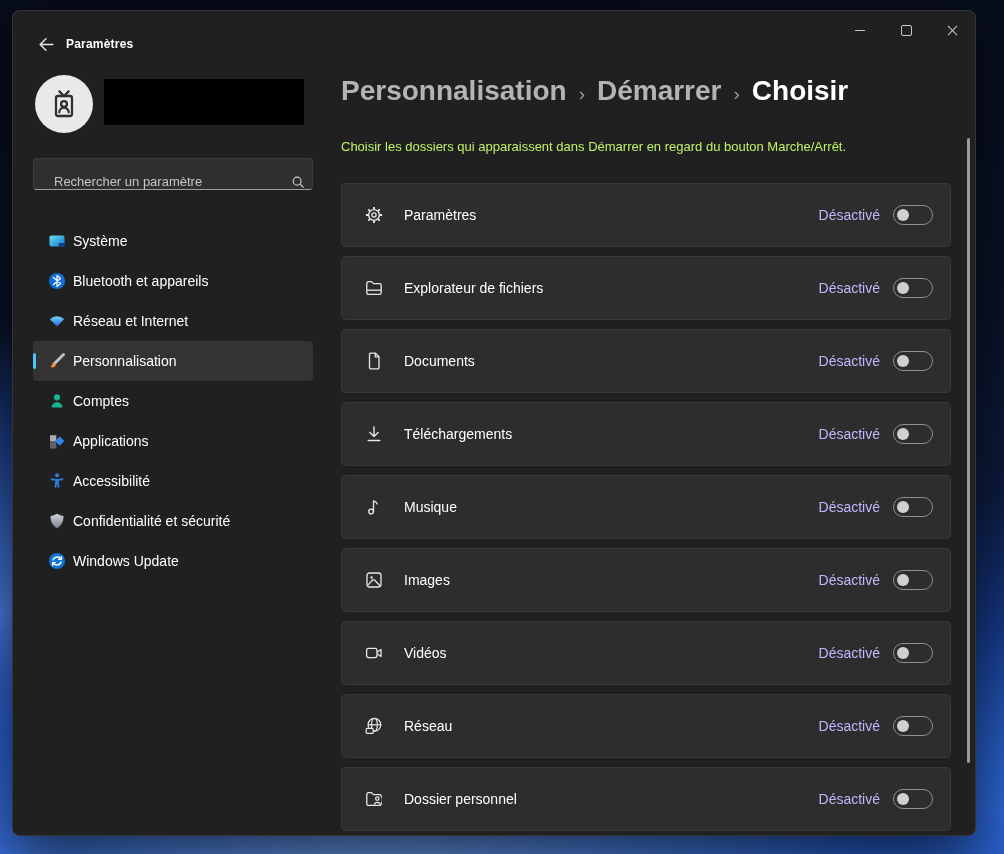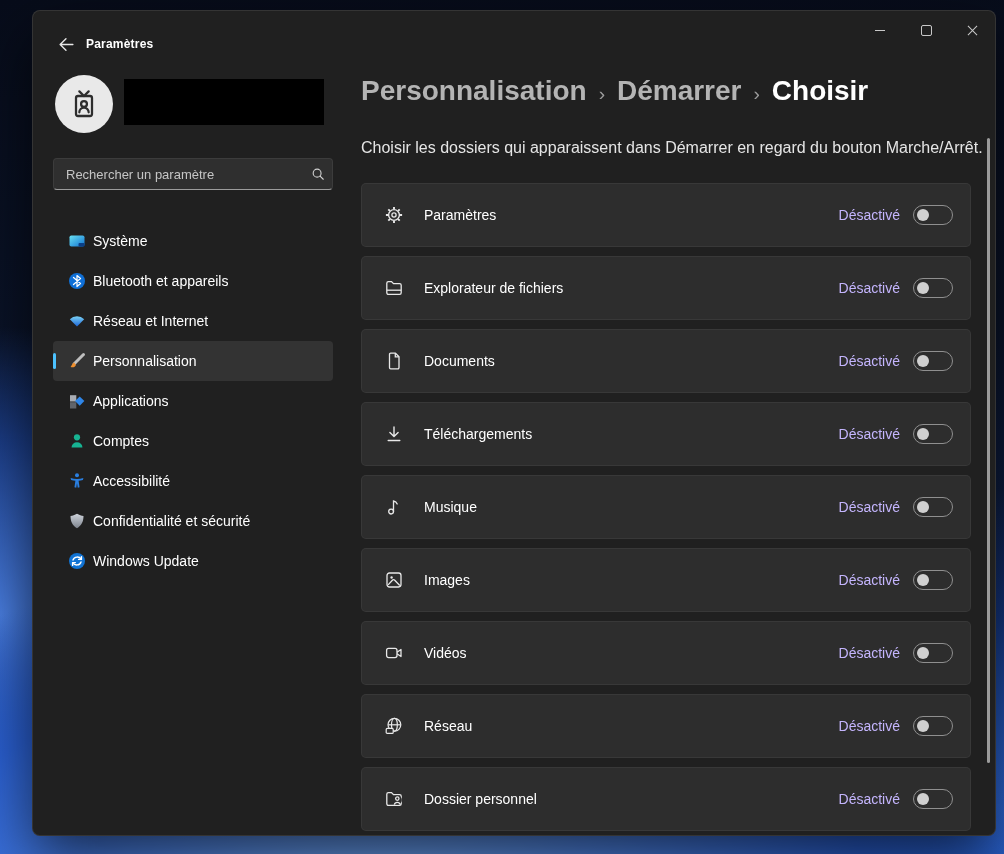--- a/index.html
+++ b/index.html
@@ -12,61 +12,61 @@
   .desktop{
     position:absolute;inset:0;
     background:
       radial-gradient(90% 55% at 38% 108%, #7fb4f5 0%, #4f86e8 28%, #2a5fd0 55%, rgba(20,60,160,0) 78%),
       radial-gradient(40% 45% at 0% 72%, #4a7fe2 0%, rgba(40,90,200,.55) 45%, rgba(10,26,64,0) 75%),
       radial-gradient(60% 50% at 100% 95%, #2e6ad8 0%, rgba(25,70,170,.5) 45%, rgba(8,18,44,0) 75%),
       linear-gradient(178deg, #070c1a 0%, #0a1328 40%, #0e2048 68%, #16459c 100%);
   }
   
   .window{
-    position:absolute;left:32px;top:10px;width:964px;height:826px;
+    position:absolute;left:12px;top:10px;width:964px;height:826px;
     background:#202020;border:1px solid rgba(255,255,255,.09);
     border-radius:8px;box-shadow:0 25px 60px rgba(0,0,0,.65);
     box-sizing:border-box;overflow:hidden;
   }
   
   .back-btn{position:absolute;left:18px;top:22px;width:30px;height:22px;display:flex;align-items:center;justify-content:center;cursor:pointer;}
   .app-title{position:absolute;left:53px;top:26px;font-size:12px;font-weight:700;color:#fff;letter-spacing:.2px;}
   .win-controls{position:absolute;right:0;top:0;display:flex;}
   .win-btn{width:46px;height:38px;display:flex;align-items:center;justify-content:center;}
   .glyph-min{width:10px;height:1px;background:#c8c8c8;}
   .glyph-max{width:9px;height:9px;border:1px solid #c8c8c8;border-radius:2px;}
   
   .user-area{position:absolute;left:22px;top:64px;width:280px;height:58px;}
   .avatar{position:absolute;left:0;top:0;width:58px;height:58px;border-radius:50%;background:#e9e9e9;display:flex;align-items:center;justify-content:center;}
   .redaction{position:absolute;left:69px;top:4px;width:200px;height:46px;background:#000;}
   
   .search-box{
     position:absolute;left:20px;top:147px;width:280px;height:32px;box-sizing:border-box;
     background:#2f2f2f;border:1px solid #3c3c3c;border-bottom:1px solid #9c9c9c;border-radius:4px;
-    display:flex;align-items:center;
+    display:flex;align-items:flex-end;padding-left:8px;
   }
   .search-box input{
     flex:1;background:transparent;border:none;outline:none;color:#e8e8e8;
     font-size:13px;padding:0 0 0 12px;font-family:"Liberation Sans",sans-serif;
   }
   .search-box input::placeholder{color:#c5c5c5;opacity:1;}
   .search-glyph{width:28px;display:flex;justify-content:center;align-items:center;}
   
   .nav{position:absolute;left:20px;top:210px;width:280px;}
   .nav-item{position:relative;height:40px;border-radius:4px;display:flex;align-items:center;cursor:pointer;}
   .nav-item.selected{background:#333333;}
   .sel-bar{position:absolute;left:0;top:12px;width:3px;height:16px;border-radius:2px;background:#4cc2ff;}
   .nav-icon{width:20px;height:20px;margin-left:14px;display:flex;align-items:center;justify-content:center;}
   .nav-label{margin-left:6px;font-size:14px;color:#fff;}
   
   .breadcrumb{position:absolute;left:328px;top:64px;display:flex;align-items:baseline;white-space:nowrap;}
   .crumb{font-size:28px;font-weight:700;color:#b4b4b4;cursor:pointer;}
   .crumb.current{color:#ffffff;cursor:default;}
   .crumb-sep{font-size:19px;color:#9d9d9d;margin:0 12px;font-weight:400;}
-  .page-desc{position:absolute;left:328px;top:128px;font-size:16px;color:#e5e5e5;}
+  .page-desc{position:absolute;left:328px;top:128px;font-size:13px;color:#bef264;}
   .rows{position:absolute;left:328px;top:172px;width:610px;}
   .row{
     height:64px;margin-bottom:9px;box-sizing:border-box;
     background:#2d2d2d;border:1px solid rgba(255,255,255,.055);border-radius:5px;
     display:flex;align-items:center;padding:0 17px 0 21px;
   }
   .row-icon{width:22px;height:20px;display:flex;align-items:center;justify-content:center;}
   .row-label{margin-left:19px;font-size:14px;color:#fff;}
   .row-spacer{flex:1;}
   .row-status{font-size:14px;color:#c4b5fd;margin-right:13px;}
@@ -177,37 +177,37 @@
         <svg width="18" height="18" viewBox="0 0 18 18">
             <path d="M15.5 2.5 L7.5 10.5 L6 12" stroke="#bfbfbf" stroke-width="3" stroke-linecap="round" fill="none"></path>
             <path d="M6.2 10.6 C4.3 11.3 4.1 13.4 2.6 14.9 C4.8 15.8 7.2 15.1 7.9 12.9 Z" fill="#ef8f2e"></path>
           </svg>
       </span>
       <span class="nav-label">Personnalisation</span>
     </div>
 
     <div class="nav-item">
       <span class="nav-icon">
+        <svg width="18" height="18" viewBox="0 0 18 18" fill="#17b392">
+            <circle cx="9" cy="5.3" r="3.1"></circle>
+            <path d="M3.6 15.6 v-0.4 a5.4 5 0 0 1 10.8 0 v0.4 Z"></path>
+          </svg>
+      </span>
+      <span class="nav-label">Comptes</span>
+    </div>
+
+    <div class="nav-item">
+      <span class="nav-icon">
         <svg width="18" height="18" viewBox="0 0 18 18">
             <rect x="2" y="3.2" width="6.3" height="6.3" fill="#a9adb3"></rect>
             <rect x="2" y="10.2" width="6.3" height="6.3" fill="#60646b"></rect>
             <rect x="8.4" y="5.8" width="6.6" height="6.6" fill="#2f86e8" transform="rotate(45 11.7 9.1)"></rect>
           </svg>
       </span>
       <span class="nav-label">Applications</span>
-    </div>
-
-    <div class="nav-item">
-      <span class="nav-icon">
-        <svg width="18" height="18" viewBox="0 0 18 18" fill="#17b392">
-            <circle cx="9" cy="5.3" r="3.1"></circle>
-            <path d="M3.6 15.6 v-0.4 a5.4 5 0 0 1 10.8 0 v0.4 Z"></path>
-          </svg>
-      </span>
-      <span class="nav-label">Comptes</span>
     </div>
 
 
 
     <div class="nav-item">
       <span class="nav-icon">
         <svg width="18" height="18" viewBox="0 0 18 18" fill="#2a7fe0">
             <circle cx="9" cy="3.3" r="2"></circle>
             <path d="M2.6 6.1 c4.2 1.2 8.6 1.2 12.8 0 l-0.5 1.8 c-1.5 0.45 -3 0.75 -4.3 0.85 l0.95 6.5 -1.8 0.55 -0.75 -4.6 -0.75 4.6 -1.8 -0.55 0.95 -6.5 c-1.3 -0.1 -2.8 -0.4 -4.3 -0.85 Z"></path>
           </svg>

